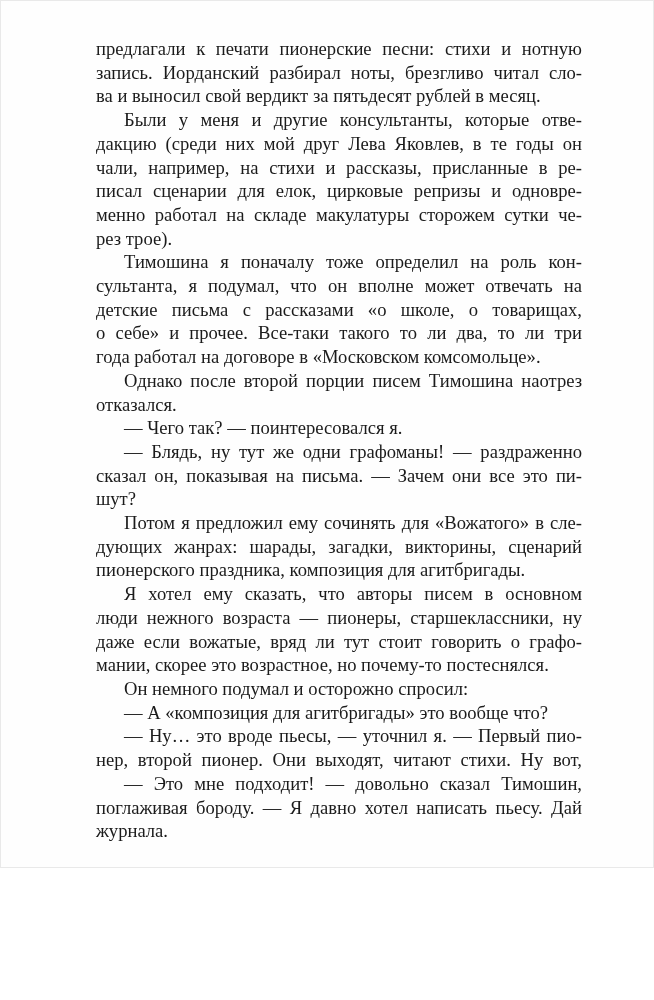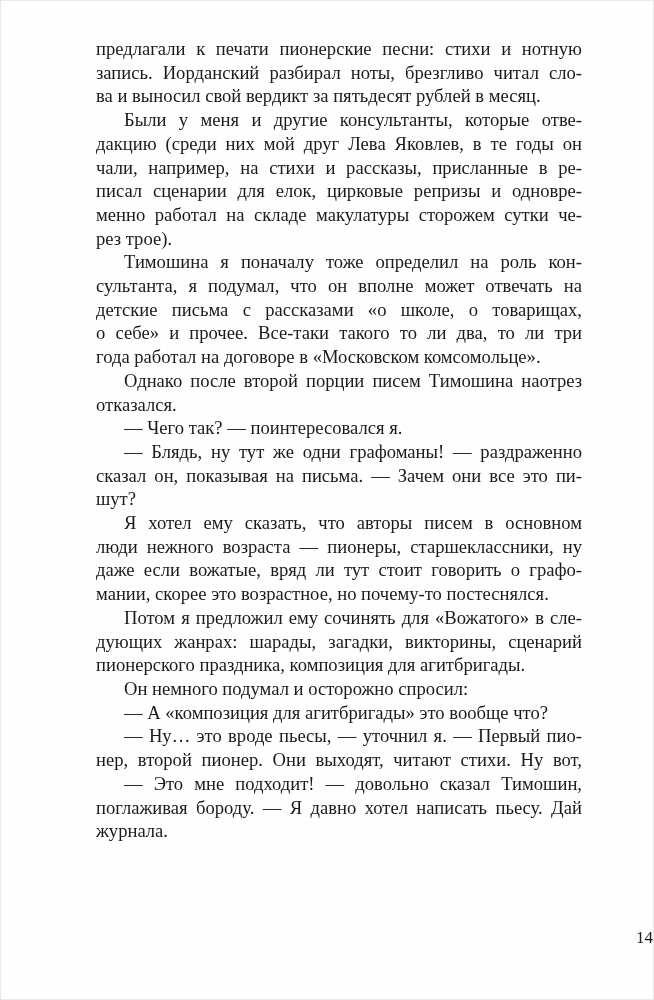--- a/index.html
+++ b/index.html
@@ -3,21 +3,21 @@
 <meta charset="utf-8">
 <style>
   html, body {
     margin: 0;
     padding: 0;
     background: #ffffff;
   }
   .page {
     position: relative;
     width: 654px;
-    height: 1000px;
+    height: 868px;
     background: #fefefe;
     box-sizing: border-box;
     border: 1px solid #e9e9e9;
     overflow: hidden;
     font-family: "Liberation Serif", "DejaVu Serif", serif;
     color: #1b1b1b;
   }
   .text-block {
     position: absolute;
     left: 95px;
@@ -82,29 +82,29 @@
       </div>
       <div class="paragraph">
         <div class="line last indent">— Чего так? — поинтересовался я.</div>
       </div>
       <div class="paragraph">
         <div class="line indent">— Блядь, ну тут же одни графоманы! — раздраженно</div>
         <div class="line">сказал он, показывая на письма. — Зачем они все это пи-</div>
         <div class="line last">шут?</div>
       </div>
       <div class="paragraph">
+        <div class="line indent">Потом я предложил ему сочинять для «Вожатого» в сле-</div>
+        <div class="line">дующих жанрах: шарады, загадки, викторины, сценарий</div>
+        <div class="line last">пионерского праздника, композиция для агитбригады.</div>
+      </div>
+      <div class="paragraph">
         <div class="line indent">Я хотел ему сказать, что авторы писем в основном</div>
         <div class="line">люди нежного возраста — пионеры, старшеклассники, ну</div>
         <div class="line">даже если вожатые, вряд ли тут стоит говорить о графо-</div>
         <div class="line last">мании, скорее это возрастное, но почему-то постеснялся.</div>
-      </div>
-      <div class="paragraph">
-        <div class="line indent">Потом я предложил ему сочинять для «Вожатого» в сле-</div>
-        <div class="line">дующих жанрах: шарады, загадки, викторины, сценарий</div>
-        <div class="line last">пионерского праздника, композиция для агитбригады.</div>
       </div>
       <div class="paragraph">
         <div class="line last indent">Он немного подумал и осторожно спросил:</div>
       </div>
       <div class="paragraph">
         <div class="line last indent">— А «композиция для агитбригады» это вообще что?</div>
       </div>
       <div class="paragraph">
         <div class="line indent">— Ну… это вроде пьесы, — уточнил я. — Первый пио-</div>
         <div class="line">нер, второй пионер. Они выходят, читают стихи. Ну вот,</div>

